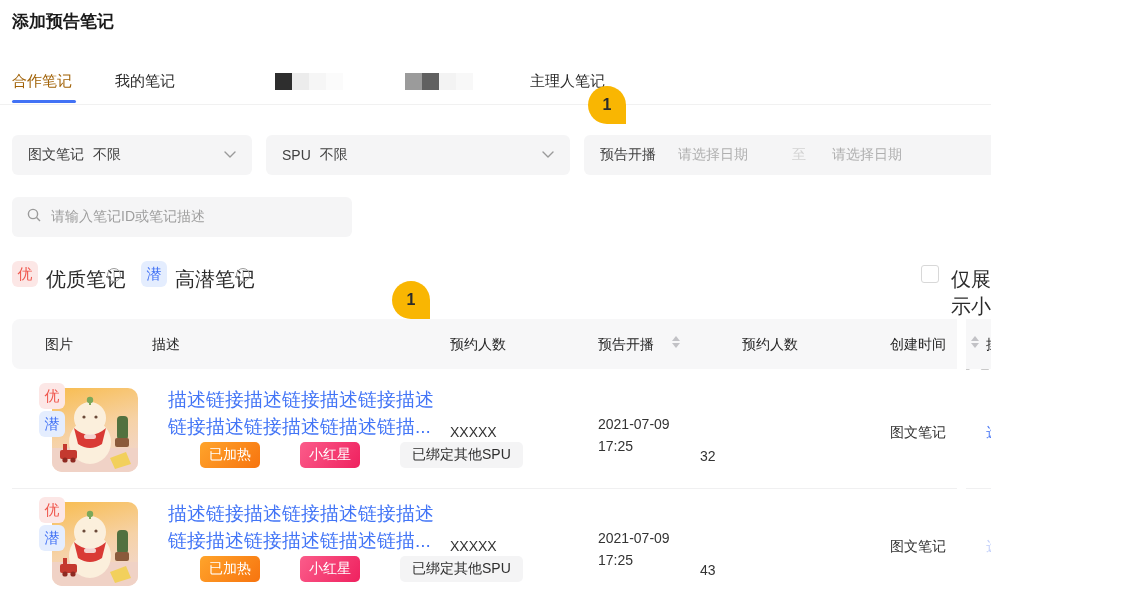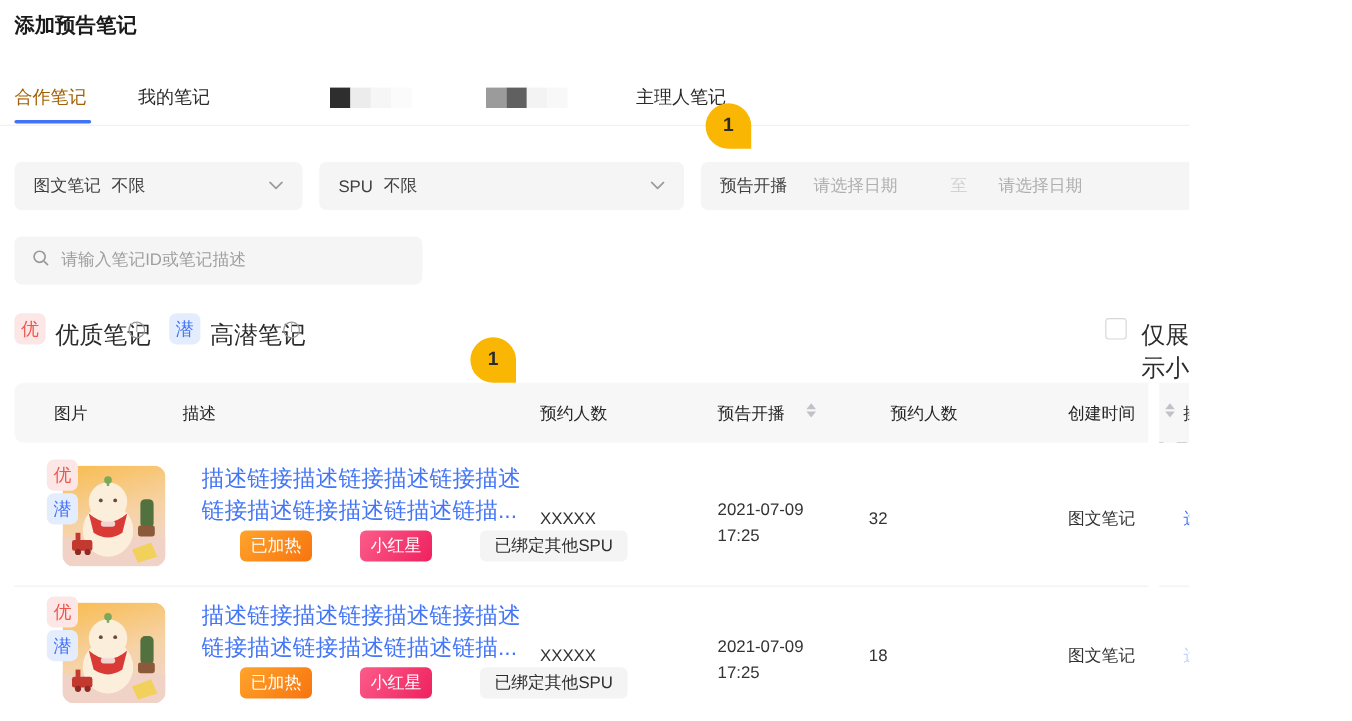--- a/index.html
+++ b/index.html
@@ -68,21 +68,21 @@
   .desc-link { position:absolute; left:168px; top:11px; width:278px; height:54px; overflow:hidden;
     font-size:19px; line-height:27px; color:#4375F6; cursor:pointer; word-break:break-all; }
   .tags { position:absolute; left:168px; top:67px; display:flex; gap:8px; }
   .tag { height:26px; display:inline-flex; align-items:center; padding:0 9px; border-radius:5px; font-size:14px; color:#fff;margin-left:32px; }
   .tag-heated { background:linear-gradient(135deg,#FFA42B,#F7740F); }
   .tag-star { background:linear-gradient(125deg,#FB5C8A,#EF215F); }
   .tag-spu { background:#F4F4F5; color:#2e2e2e; padding:0 12px; }
   .cell { position:absolute; top:49px; font-size:14px; color:#333; white-space:nowrap; }
   .c-name { left:450px; }
   .c-date { left:598px; top:38px; line-height:22px; }
-  .c-count { left:724px; }
+  .c-count { left:700px;margin-top:24px; }
   .c-created { left:890px; }
   .c-action { left:986px; color:#4272F5; cursor:pointer; }
   .c-action.disabled { color:#BFCDFA; cursor:default; }
   .row-divider { position:absolute; left:12px; bottom:0; width:1103px; height:1px; background:#F0F0F1; }
 
   .fixed-gap { position:absolute; left:957px; top:319px; width:9px; height:282px; background:#fff; z-index:3; }
 </style>
 </head>
 <body>
 
@@ -260,20 +260,20 @@
       </svg>
     </div>
     <div class="desc-link">描述链接描述链接描述链接描述链接描述链接描述链描述链描...</div>
     <div class="tags">
       <span class="tag tag-heated">已加热</span>
       <span class="tag tag-star">小红星</span>
       <span class="tag tag-spu">已绑定其他SPU</span>
     </div>
     <span class="cell c-name">XXXXX</span>
     <span class="cell c-date"><span>2021-07-09</span><br><span>17:25</span></span>
-    <span class="cell c-count">18</span>
+    <span class="cell c-count">43</span>
     <span class="cell c-created">图文笔记</span>
     <span class="cell c-action disabled">选择</span>
   </div>
 
   <div class="fixed-gap"></div>
 
 </div>
 
 </body></html>

